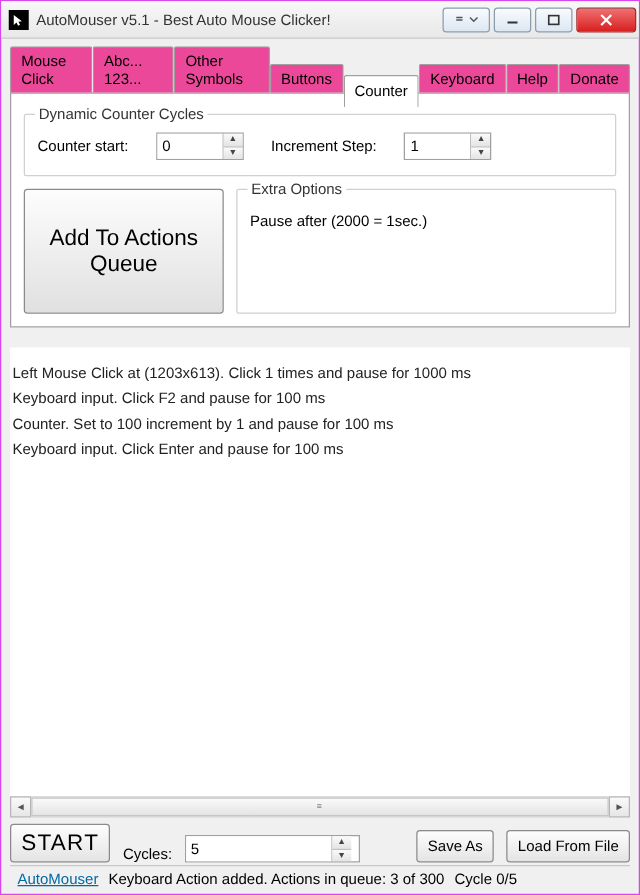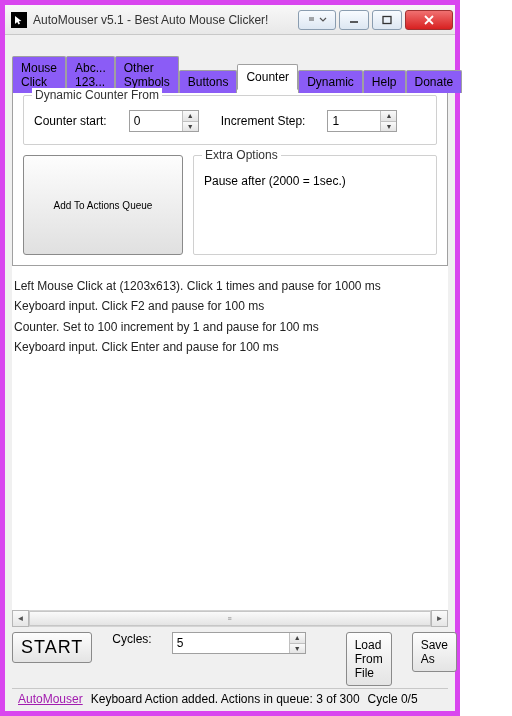--- a/index.html
+++ b/index.html
@@ -1,52 +1,52 @@
 <!DOCTYPE html>
 <html><head>
 <meta charset="utf-8">
 <style>
 * { box-sizing: border-box; font-family: "Segoe UI", Tahoma, sans-serif; font-size: 12px; }
 body { margin: 0; background: #fff; }
-.window { width: 460px; height: 716px; border: 5px solid #d946ef; background: #f0f0f0; display: flex; flex-direction: column; }
+.window { width: 512px; height: 716px; border: 1px solid #d946ef; background: #f0f0f0; display: flex; flex-direction: column; }
 .titlebar { height: 30px; background: linear-gradient(#f8f8f8, #e8e8e8); border-bottom: 1px solid #c8c8c8; display: flex; align-items: center; padding: 0 2px 0 6px; }
 .app-icon { width: 16px; height: 16px; background: #000; margin-right: 6px; display: flex; align-items: center; justify-content: center; }
 .app-icon svg { width: 10px; height: 10px; }
 .title-text { flex: 1; color: #333; }
 .winbtn-group { display: flex; gap: 3px; }
 .winbtn { width: 30px; height: 20px; border: 1px solid #8a9db0; border-radius: 3px; background: linear-gradient(#f8fbff,#dde7f2); display: flex; align-items: center; justify-content: center; cursor: default; }
 .winbtn.double { width: 38px; }
 .winbtn.close { background: linear-gradient(#f07070,#d82020); border-color: #a03030; width: 48px; }
 .winbtn svg { display: block; }
 .client { flex: 1; padding: 6px 7px 2px 7px; display: flex; flex-direction: column; }
 .tabs { display: flex; align-items: flex-end; }
-.tab { padding: 4px 8px 4px 8px; border: 1px solid #a0a0a0; border-bottom: none; background: #8b5cf6; margin-right: 0px; cursor: default; position: relative; top: 15px; border-radius: 2px 2px 0 0; }
+.tab { padding: 4px 8px 4px 8px; border: 1px solid #a0a0a0; border-bottom: none; background: #ec4899; margin-right: 0px; cursor: default; position: relative; top: 0; border-radius: 2px 2px 0 0; }
 .tab.active { background: #fff; border-bottom: 1px solid #fff; top: 12px; padding-top: 5px; padding-bottom: 5px; z-index: 2; }
 .tabpanel { border: 1px solid #a0a0a0; background: #fff; padding: 8px 10px 10px 10px; flex: 0 0 auto; }
 .groupbox { border: 1px solid #d0d0d0; border-radius: 2px; padding: 14px 10px 12px 10px; margin-top: 8px; position: relative; }
 .grouplegend { position: absolute; top: -8px; left: 8px; background: #fff; padding: 0 3px; color: #333; }
 .row { display: flex; align-items: center; gap: 22px; }
 .num-input { display: inline-flex; border: 1px solid #a0a0a0; height: 22px; background: #fff; }
 .num-input input { border: none; width: 52px; padding: 0 4px; outline: none; }
 .spin { width: 16px; display: flex; flex-direction: column; border-left: 1px solid #c0c0c0; }
 .spin-btn { flex: 1; background: linear-gradient(#fafafa,#e4e4e4); display: flex; align-items: center; justify-content: center; font-size: 7px; color: #444; cursor: default; }
 .spin-btn + .spin-btn { border-top: 1px solid #c0c0c0; }
 .lower-row { display: flex; gap: 10px; margin-top: 10px; }
-.big-btn { width: 160px; height: 100px; border: 1px solid #8a8a8a; border-radius: 3px; background: linear-gradient(#fdfdfd,#e0e0e0); display: flex; align-items: center; justify-content: center; text-align: center; font-size: 10px; padding: 0 8px; cursor: default; }
+.big-btn { width: 160px; height: 100px; border: 1px solid #8a8a8a; border-radius: 3px; background: linear-gradient(#fdfdfd,#e0e0e0); display: flex; align-items: center; justify-content: center; text-align: center; font-size: 18px; padding: 0 8px; cursor: default; }
 .extra-box { flex: 1; border: 1px solid #d0d0d0; border-radius: 2px; position: relative; padding: 18px 10px 10px 10px; }
-.log-area { background: #fff; flex: 1; padding: 10px 2px; line-height: 1.7; color: #222; overflow: hidden; margin-top: 0; }
+.log-area { background: #fff; flex: 1; padding: 10px 2px; line-height: 1.7; color: #222; overflow: hidden; margin-top: 16px; }
 .scroll-row { display: flex; align-items: center; height: 17px; }
 .scroll-arrow { width: 17px; height: 17px; border: 1px solid #b6b6b6; background: linear-gradient(#fafafa,#e6e6e6); display:flex; align-items:center; justify-content:center; font-size:8px; color:#555; }
 .scroll-track { flex: 1; height: 17px; border-top:1px solid #d4d4d4; border-bottom:1px solid #d4d4d4; background: #f0f0f0; position: relative; }
 .scroll-thumb { position:absolute; left:0; top:0; bottom:0; width:100%; background: linear-gradient(#fafafa,#e4e4e4); border:1px solid #c6c6c6; display:flex; align-items:center; justify-content:center; font-size:7px; color:#888; letter-spacing:1px;}
-.bottom-bar { padding: 5px 0 2px 0; display: flex; align-items: flex-start; gap: 20px; }
+.bottom-bar { padding: 5px 0 2px 0; display: flex; align-items: flex-end; gap: 10px; }
 .start-btn { padding: 4px 8px; border: 1px solid #8a8a8a; border-radius: 3px; background: linear-gradient(#fdfdfd,#e4e4e4); font-size: 18px; font-weight: 500; letter-spacing: 1px; cursor: default; }
 .std-btn { padding: 5px 8px; border: 1px solid #8a8a8a; border-radius: 3px; background: linear-gradient(#fdfdfd,#e4e4e4); cursor: default; }
 .status-bar { border-top: 1px solid #c8c8c8; padding: 3px 6px; display: flex; align-items: center; gap: 8px; }
-.link { color: #a21caf; text-decoration: underline; cursor: pointer; }
+.link { color: #0369a1; text-decoration: underline; cursor: pointer; }
 </style>
 </head>
 <body>
 
 <div class="window">
   <div class="titlebar">
     <div class="app-icon">
       <svg viewBox="0 0 10 10">
           <path d="M1 1 L1 9 L3.2 7 L4.5 9.5 L6 8.8 L4.8 6.3 L7.5 6 Z" fill="#fff"></path>
         </svg>
@@ -77,28 +77,28 @@
     </div>
   </div>
 
   <div class="client">
     <div class="tabs">
       <div class="tab">Mouse Click</div>
       <div class="tab">Abc... 123...</div>
       <div class="tab">Other Symbols</div>
       <div class="tab">Buttons</div>
       <div class="tab active">Counter</div>
-      <div class="tab">Dynamic</div>
+      <div class="tab">Keyboard</div>
       <div class="tab">Help</div>
       <div class="tab">Donate</div>
     </div>
 
     <div class="tabpanel">
       <div class="groupbox">
-        <div class="grouplegend">Dynamic Counter From</div>
+        <div class="grouplegend">Dynamic Counter Cycles</div>
         <div class="row">
           <span>Counter start:</span>
           <span class="num-input">
             <input value="0" style="">
             <span class="spin">
               <span class="spin-btn">▲</span>
               <span class="spin-btn">▼</span>
             </span>
           </span>
           <span>Increment Step:</span>
@@ -142,22 +142,22 @@
       <div class="start-btn">START</div>
       <span>Cycles:</span>
       <span class="num-input" style="width:140px">
         <input style="width: 116px;" value="5">
         <span class="spin">
           <span class="spin-btn">▲</span>
           <span class="spin-btn">▼</span>
         </span>
       </span>
       <div style="flex:1"></div>
+      <div class="std-btn">Save As</div>
       <div class="std-btn">Load From File</div>
-      <div class="std-btn">Save As</div>
     </div>
 
     <div class="status-bar">
       <span class="link">AutoMouser</span>
       <span>Keyboard Action added. Actions in queue: 3 of 300</span>
       <span>Cycle 0/5</span>
     </div>
   </div>
 </div>
 

